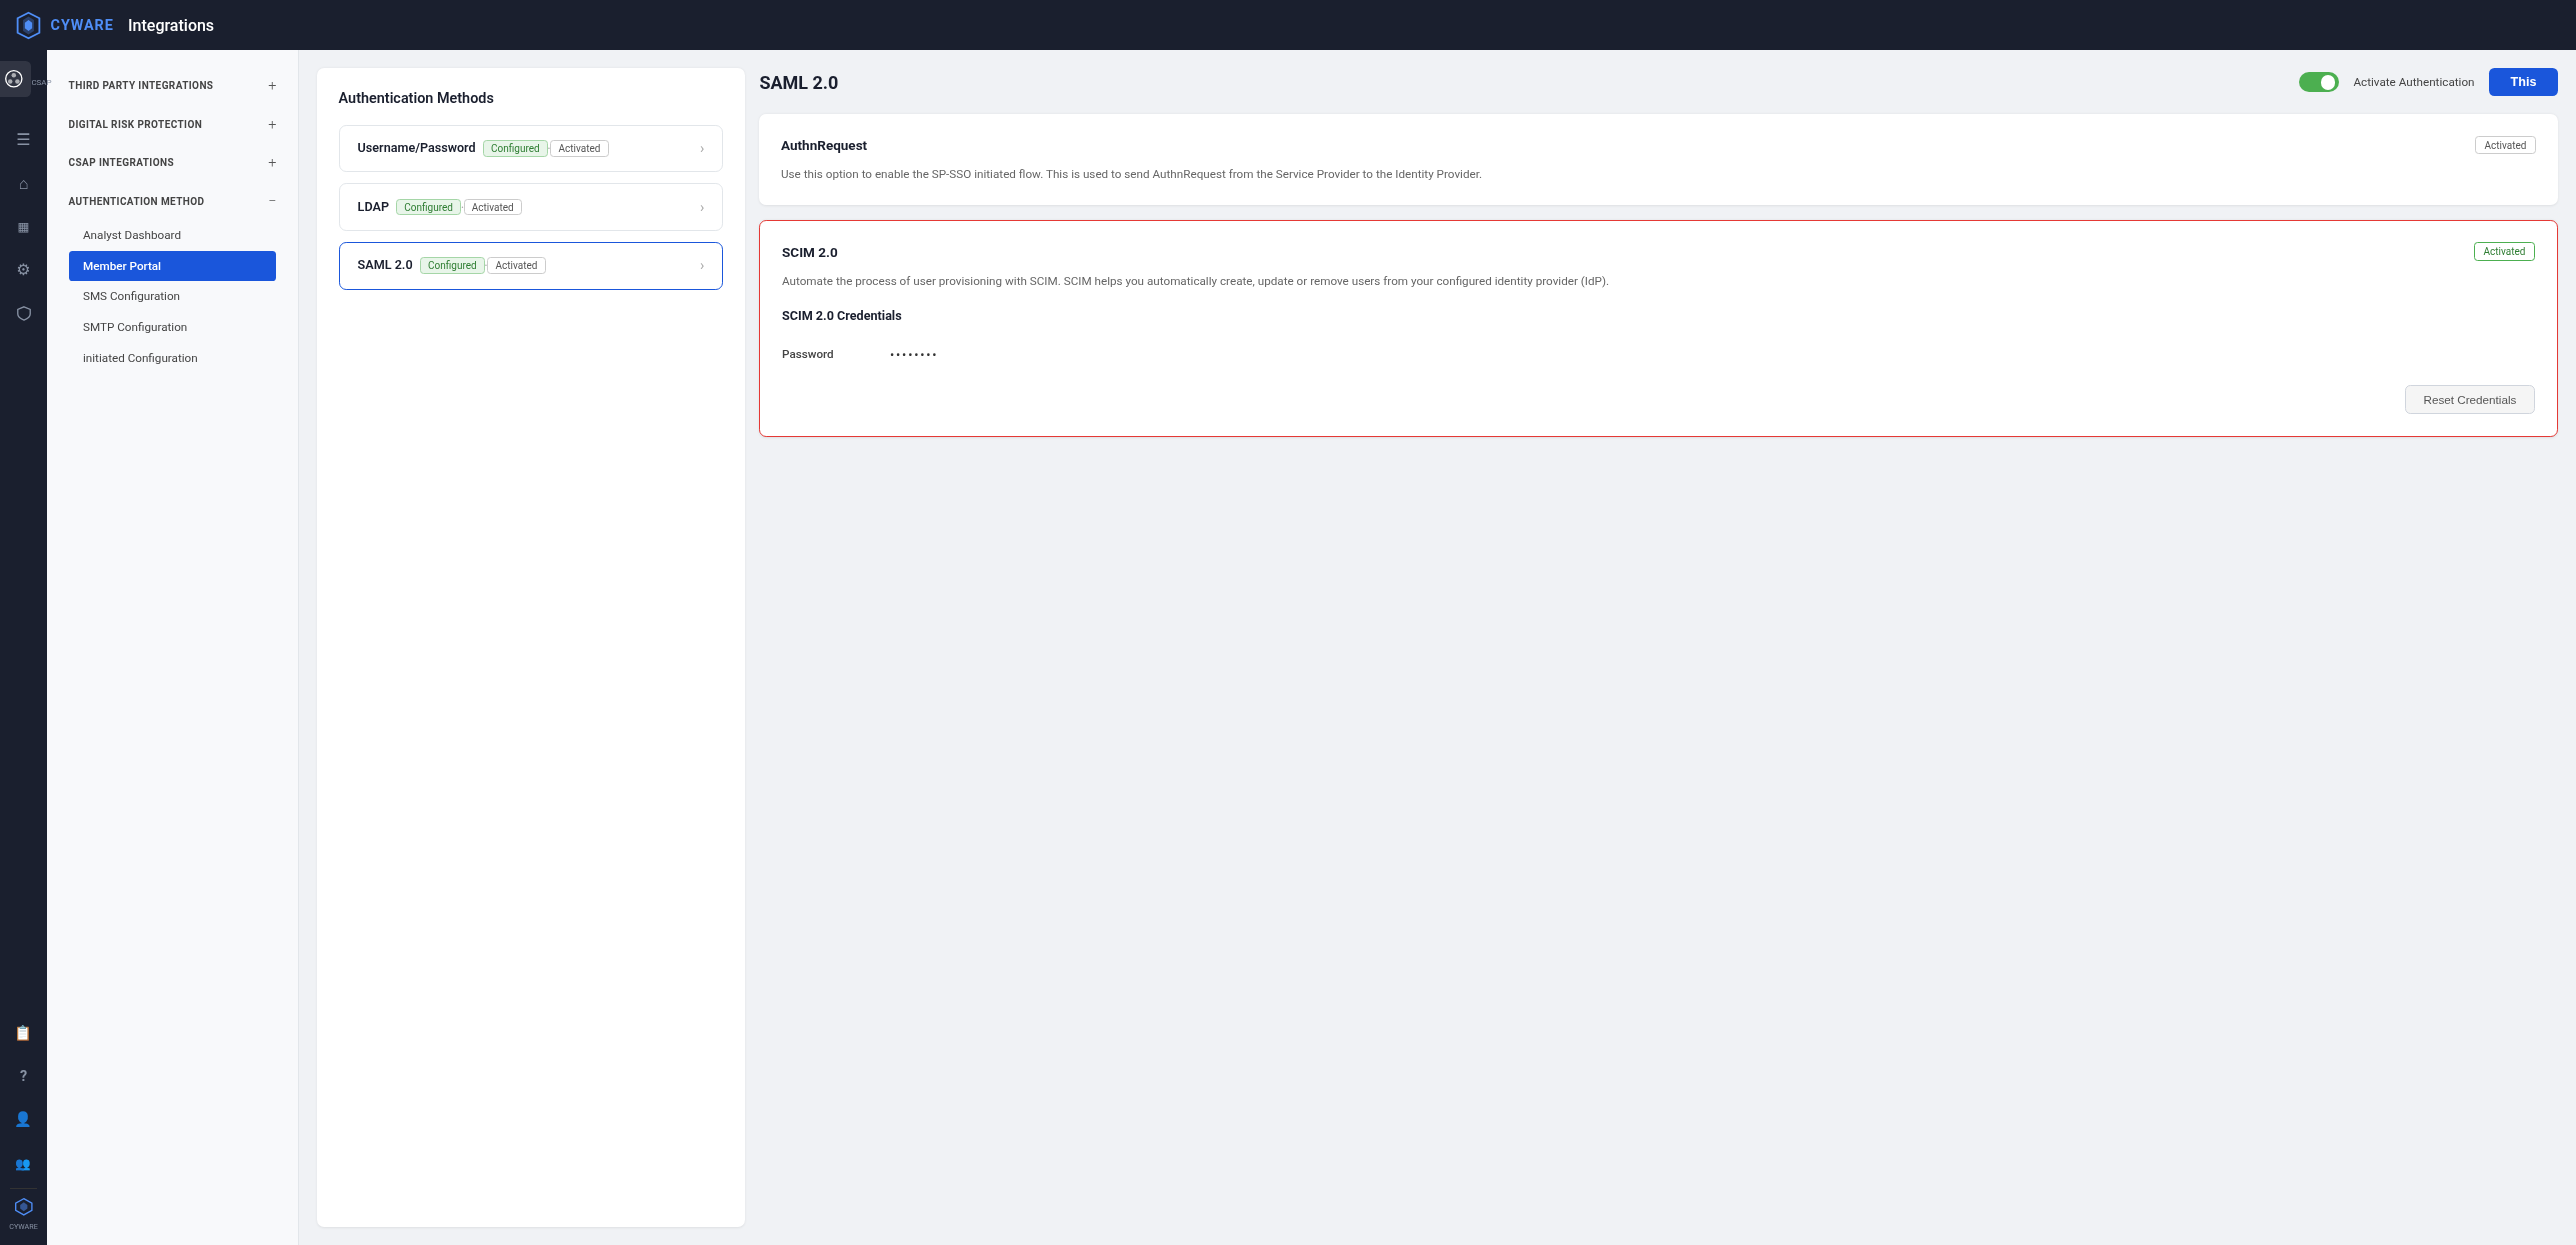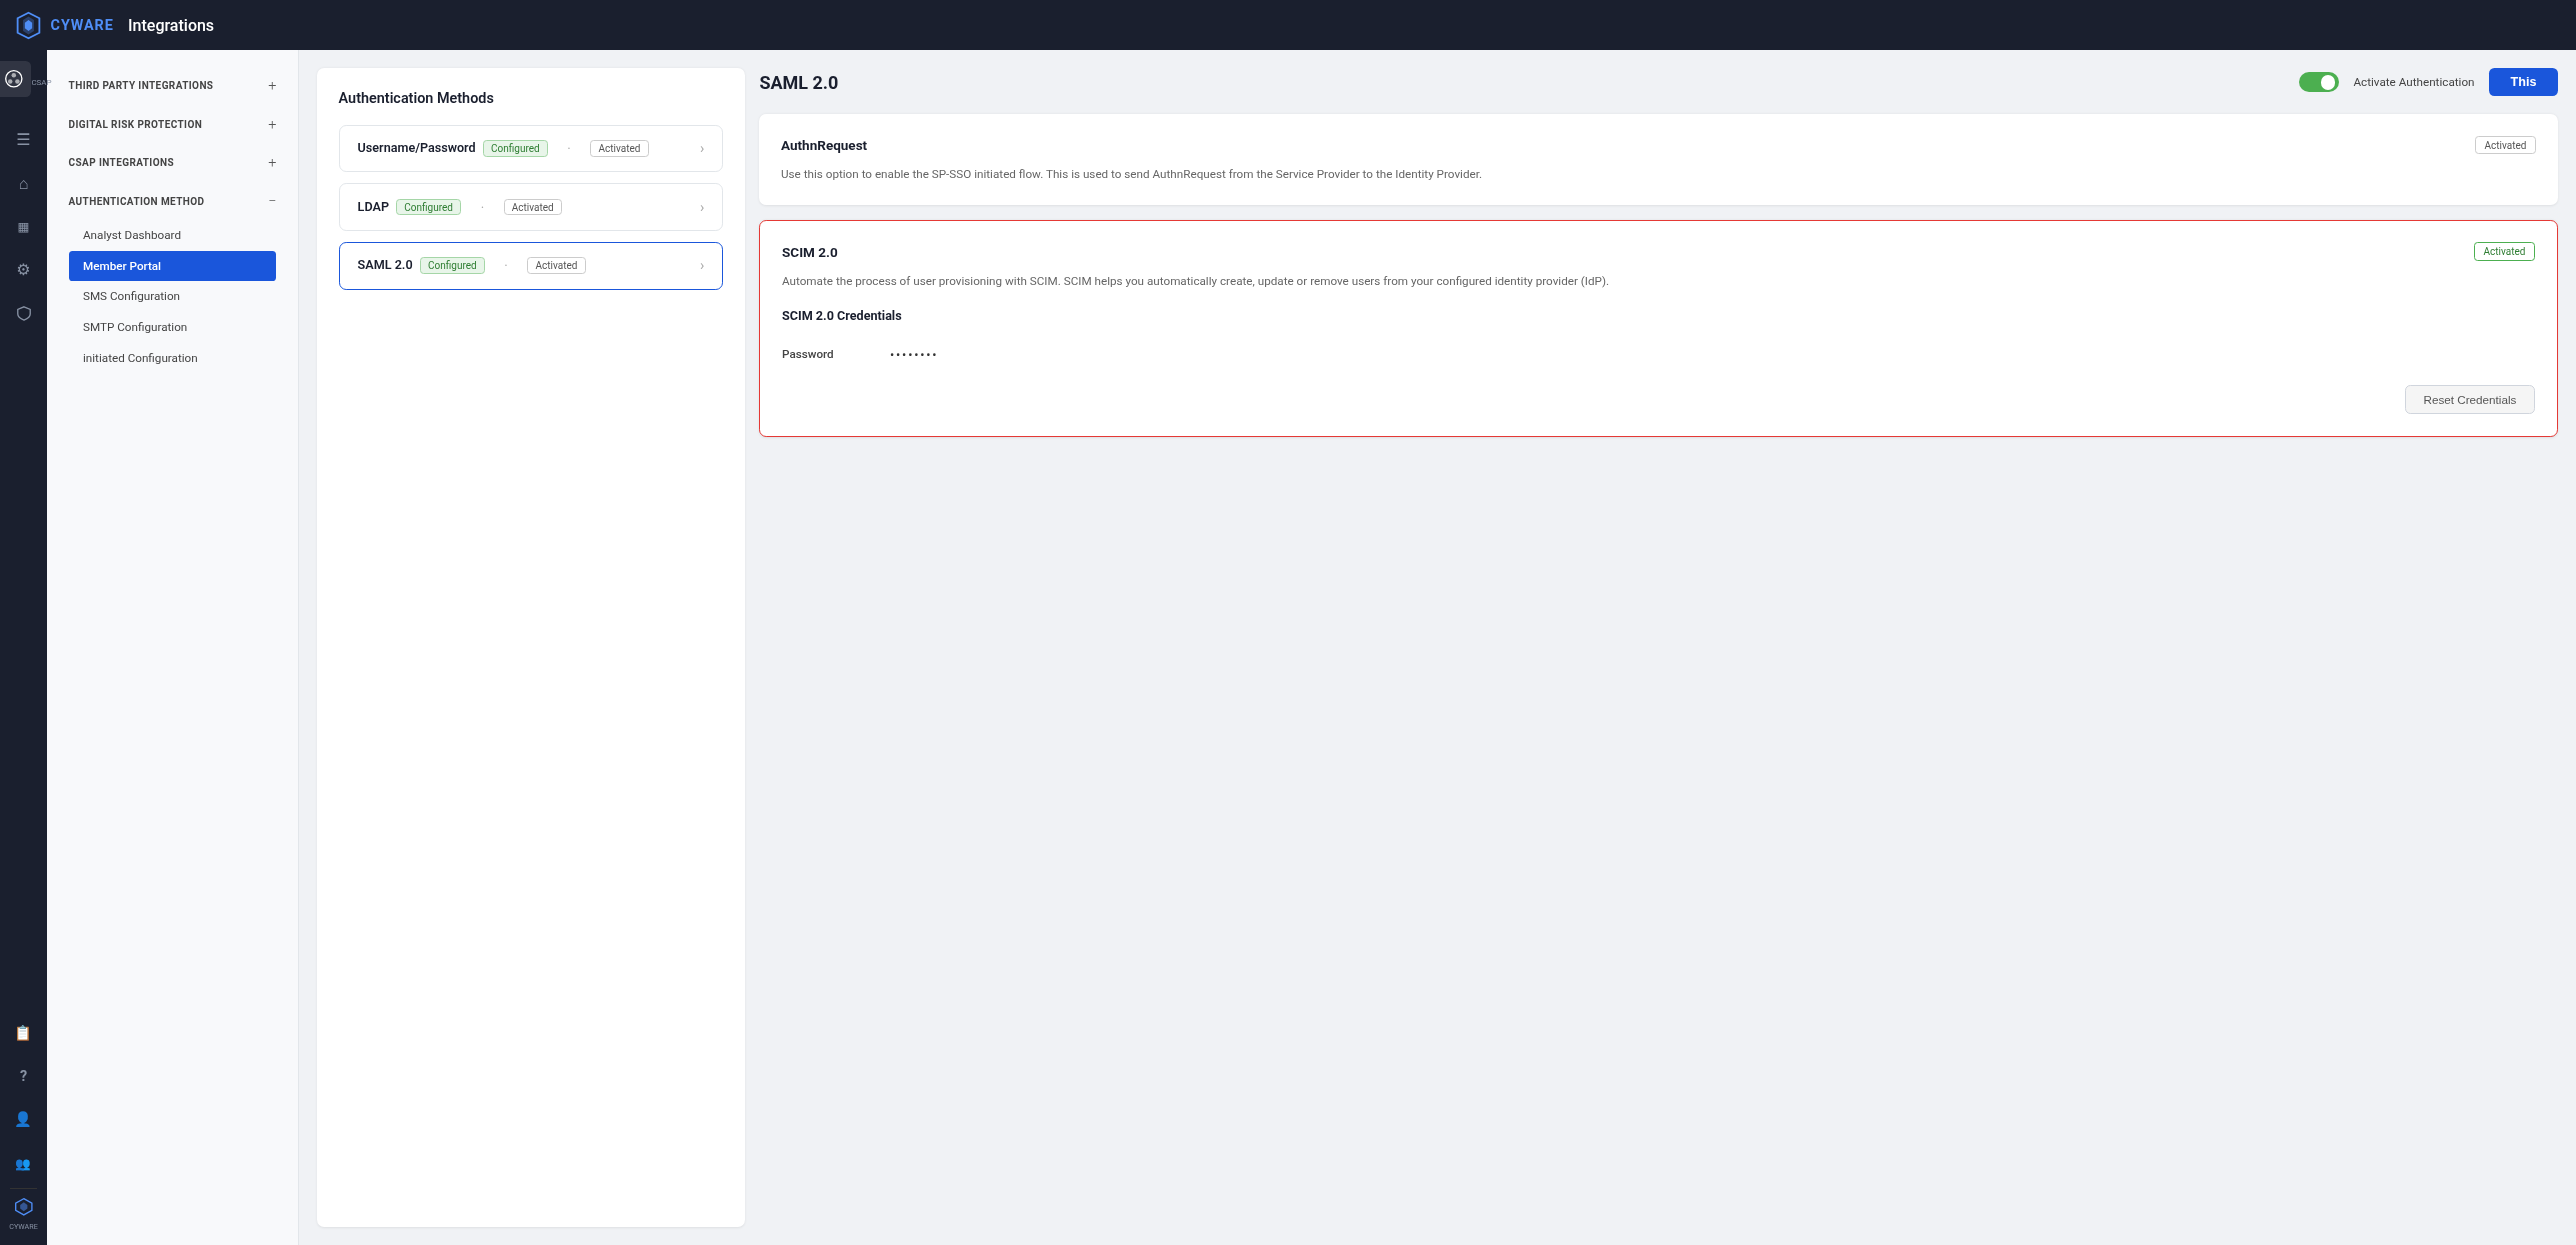--- a/index.html
+++ b/index.html
@@ -60,21 +60,21 @@
     .auth-panel-title { font-size: 14.4px; font-weight: 600; color: #1a1f2e; margin-bottom: 18px; }
 
     .auth-card {
       border: 0.9px solid #e2e6ea; border-radius: 7.2px; padding: 14.4px 18px;
       margin-bottom: 10.8px; display: flex; align-items: center; justify-content: space-between;
       cursor: pointer; transition: border-color 0.2s;
     }
     .auth-card.selected { border: 1.8px solid #1a56db; }
     .auth-card-left { display: flex; flex-direction: row; gap: 7.2px; }
     .auth-card-name { font-size: 12.6px; font-weight: 600; color: #1a1f2e; }
-    .auth-card-badges { display: flex; align-items: center; gap: 20px; }
+    .auth-card-badges { display: flex; align-items: center; gap: 0; }
     .badge-configured { background: #e8f5e9; color: #2e7d32; border: 0.9px solid #a5d6a7; font-size: 10px; padding: 1.8px 7.2px; border-radius: 3.6px; }
     .badge-dot { color: #aaa; font-size: 7.2px; }
     .badge-activated { background: transparent; color: #555; border: 0.9px solid #ccc; font-size: 10px; padding: 1.8px 7.2px; border-radius: 3.6px; }
     .auth-card-chevron { color: #aaa; font-size: 14.4px; }
 
     
     .detail-panel { flex: 1; display: flex; flex-direction: column; gap: 14.4px; }
     .detail-title { font-size: 18px; font-weight: 700; color: #1a1f2e; }
     .detail-header-right { display: flex; align-items: center; gap: 14.4px; }
     .toggle-label { font-size: 11.7px; color: #444; }

